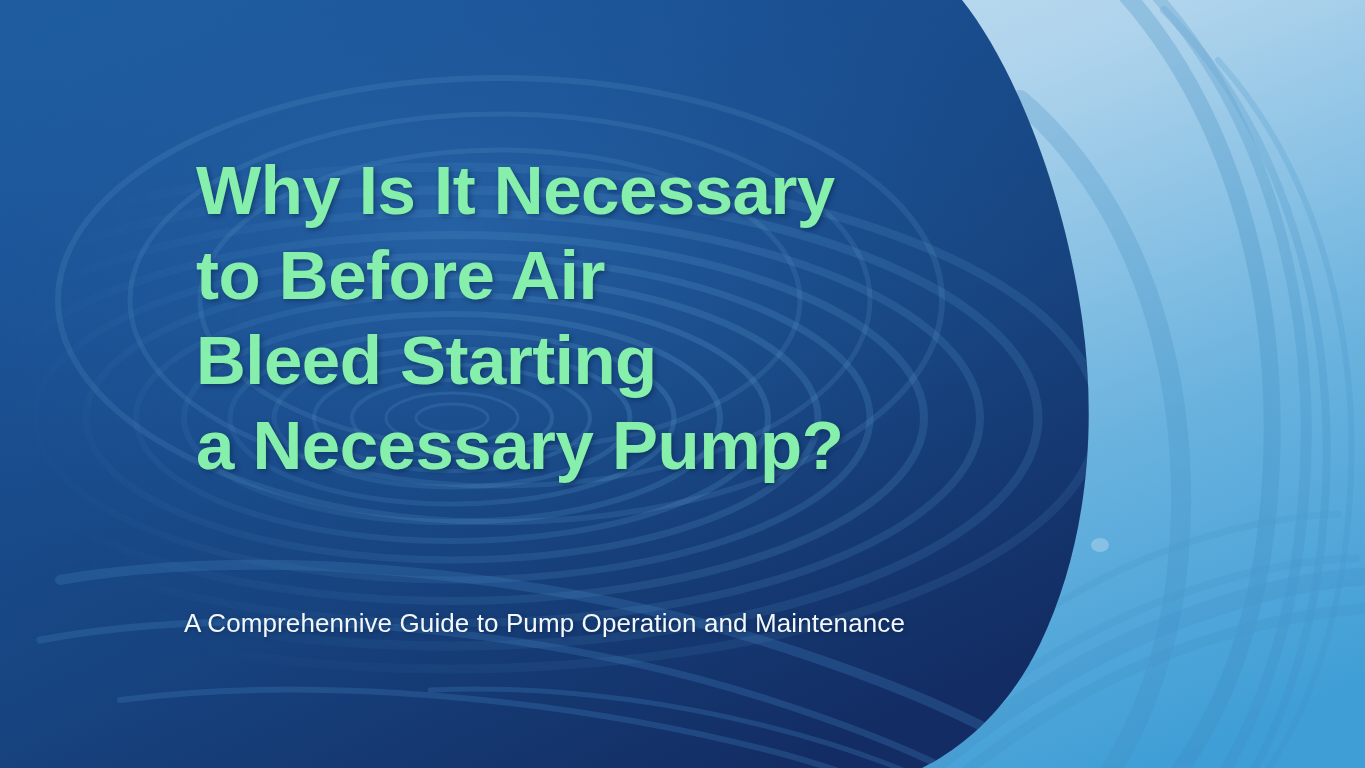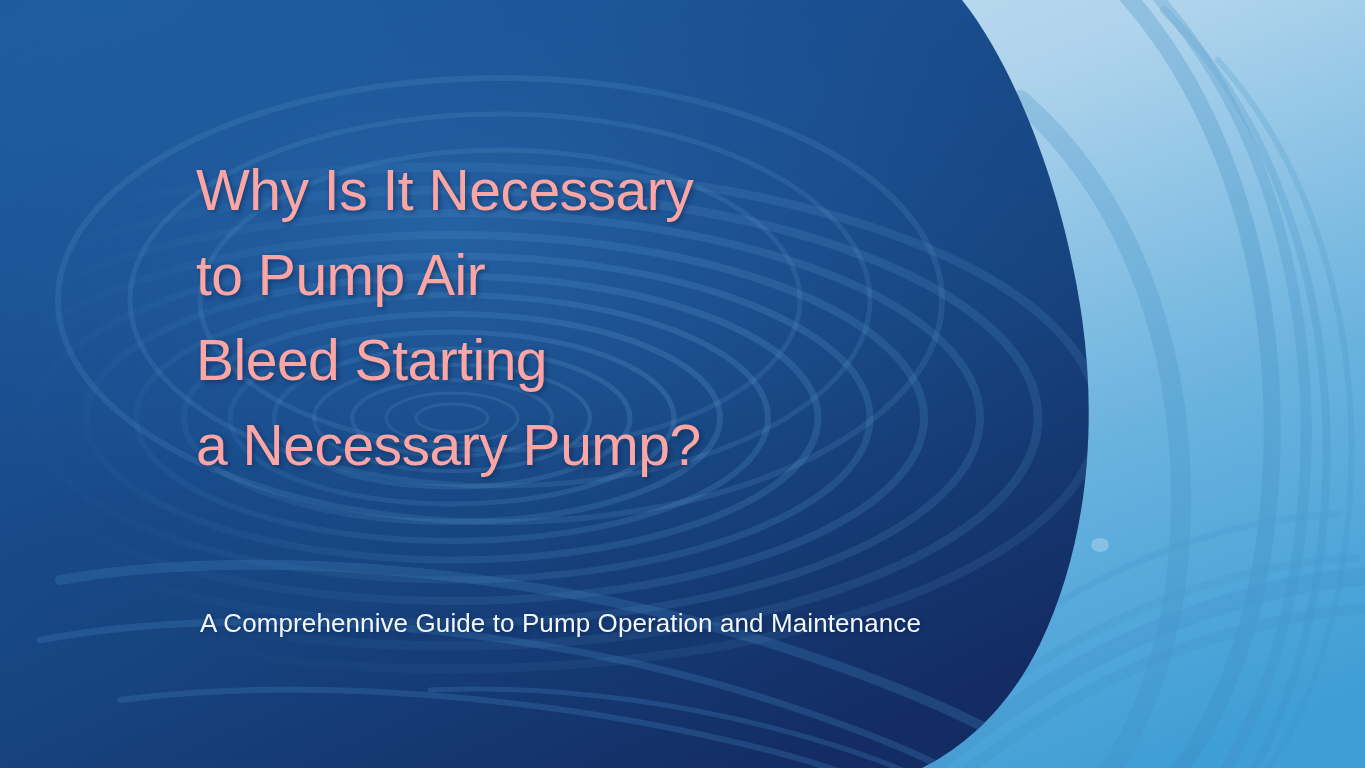--- a/index.html
+++ b/index.html
@@ -24,31 +24,31 @@
   #bg-svg { display: block; }
 
   #text-block {
     position: absolute;
     left: 196px;
     top: 148px;
     width: 820px;
     z-index: 5;
   }
   .title-line {
-    font-size: 57px;
-    font-weight: 400;
+    font-size: 69px;
+    font-weight: 700;
     line-height: 85px;
-    color: #fca5a5;
+    color: #86efac;
     letter-spacing: -0.5px;
     white-space: nowrap;
     text-shadow: 2px 2px 5px rgba(4, 26, 60, 0.45);
   }
   #subtitle {
     position: absolute;
-    left: 200px;
+    left: 184px;
     top: 608px;
     font-size: 26px;
     font-weight: 400;
     color: #f2f7fc;
     letter-spacing: 0.1px;
     white-space: nowrap;
     z-index: 5;
     text-shadow: 1px 1px 4px rgba(4, 26, 60, 0.5);
   }
 </style>
@@ -164,20 +164,20 @@
         <path d="M60,580 C240,548 520,566 760,640 C900,684 990,726 1040,760" stroke-width="10"></path>
         <path d="M40,640 C230,604 520,620 770,700 C888,738 960,772 1000,800" stroke-width="7"></path>
         <path d="M120,700 C300,676 560,694 790,756 C880,782 934,806 968,824" stroke-width="6"></path>
         <path d="M430,690 C560,684 700,704 830,744 C900,766 946,788 976,806" stroke-width="5"></path>
       </g>
     </g>
   </svg>
 
   <div id="text-block">
     <div class="title-line">Why Is It Necessary</div>
-    <div class="title-line">to Pump Air</div>
+    <div class="title-line">to Before Air</div>
     <div class="title-line">Bleed Starting</div>
     <div class="title-line">a Necessary Pump?</div>
   </div>
 
   <div id="subtitle">A Comprehennive Guide to Pump Operation and Maintenance</div>
 
 </div>
 
 </body></html>

